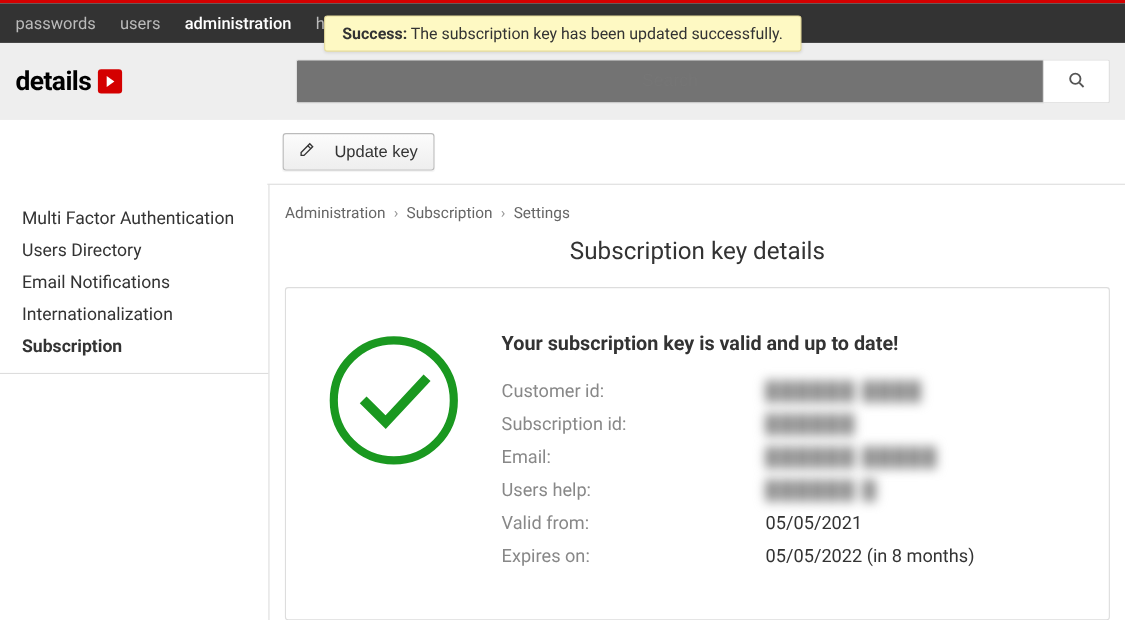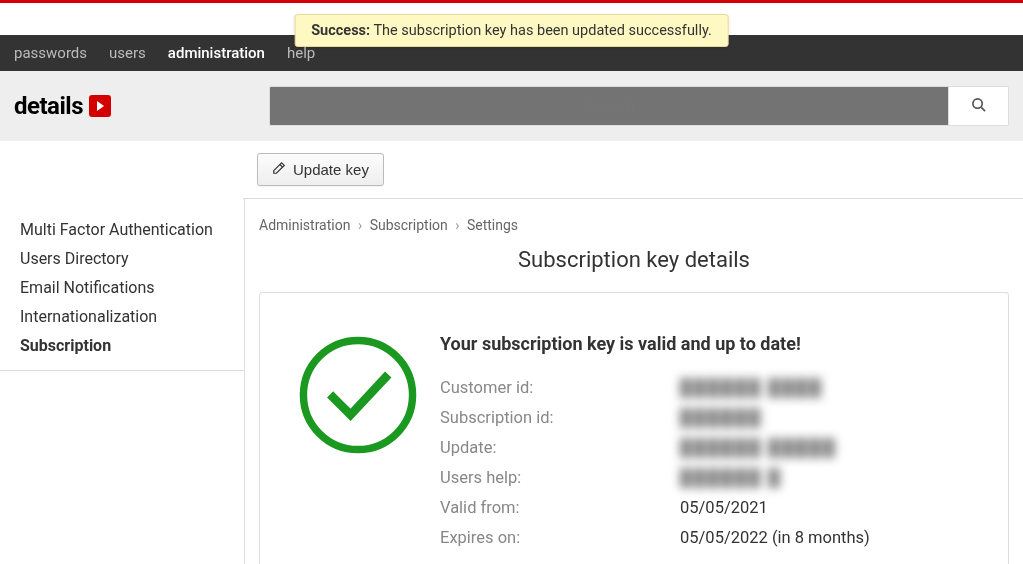--- a/index.html
+++ b/index.html
@@ -1,54 +1,54 @@
 <!DOCTYPE html>
 <html><head>
   <meta charset="utf-8">
   <style>
     * { margin: 0; padding: 0; box-sizing: border-box; }
     body { font-family: -apple-system, BlinkMacSystemFont, "Segoe UI", Roboto, "Helvetica Neue", Arial, sans-serif; font-size: 14px; color: #333; background: #fff; }
     
     .red-bar { height: 3px; background: #d40000; }
     
-    .top-nav { background: #333; display: flex; align-items: center; padding: 0 14px; height: 36px; position: relative; margin-top: 32px; }
+    .top-nav { background: #333; display: flex; align-items: center; padding: 0 14px; height: 36px; position: relative; }
     .top-nav a { color: #bbb; text-decoration: none; font-size: 15px; margin-right: 22px; cursor: pointer; }
     .top-nav a.active { color: #fff; font-weight: 500; }
     
     .notice { position: absolute; left: 50%; transform: translateX(-50%); top: 14px; background: #fef9c3; border: 1px solid #e6db9c; padding: 7px 16px; border-radius: 3px; font-size: 14.5px; color: #333; z-index: 10; box-shadow: 0 1px 3px rgba(0,0,0,0.1); }
     .notice .success-label { font-weight: 700; }
     
     .header-bar { background: #eee; display: flex; align-items: center; padding: 14px; height: 70px; }
     .logo { display: flex; align-items: center; margin-left: 0; }
     .logo-text { font-size: 24px; font-weight: 700; letter-spacing: -0.5px; color: #000; }
     .logo-mark { width: 22px; height: 22px; background: #d40000; border-radius: 3px; margin-left: 6px; position: relative; display: flex; align-items: center; justify-content: center; }
     .logo-mark::before { content: ""; width: 0; height: 0; border-top: 5px solid transparent; border-bottom: 5px solid transparent; border-left: 7px solid #fff; margin-left: 2px; }
     
     .search-wrap { margin-left: auto; display: flex; width: 740px; }
     .search-input { flex: 1; height: 40px; border: 1px solid #ddd; border-radius: 2px 0 0 2px; padding: 0 14px; font-size: 16px; outline: none; background: #737373; text-align: center; }
     .search-btn { width: 60px; height: 40px; border: 1px solid #ddd; border-left: none; background: #fff; border-radius: 0 2px 2px 0; cursor: pointer; display: flex; align-items: center; justify-content: center; font-size: 15px; color: #555; }
     
     .action-bar { padding: 12px 14px; border-bottom: 1px solid #ddd; background: #fff; margin-left: 243px; }
-    .btn { display: inline-flex; align-items: center; gap: 7px; padding: 7px 14px; border: 1px solid #bbb; background: linear-gradient(#fcfcfc, #eee); border-radius: 3px; cursor: pointer; font-size: 15px; color: #333; box-shadow: 0 1px 1px rgba(0,0,0,0.05); }
+    .btn { display: inline-flex; align-items: center; gap: 18px; padding: 7px 14px; border: 1px solid #bbb; background: linear-gradient(#fcfcfc, #eee); border-radius: 3px; cursor: pointer; font-size: 15px; color: #333; box-shadow: 0 1px 1px rgba(0,0,0,0.05); }
     .btn svg { width: 14px; height: 14px; }
     
     .main { display: flex; }
     
     .sidebar { width: 245px; padding-top: 16px; border-right: 1px solid #ddd; min-height: 400px; }
     .sidebar-item { padding: 5px 20px; font-size: 16px; color: #333; cursor: pointer; }
     .sidebar-item.active { font-weight: 700; }
     .sidebar-hr { border: none; border-top: 1px solid #ddd; margin-top: 10px; }
     
     .content { flex: 1; padding: 14px; }
     .breadcrumb { font-size: 14px; color: #666; padding: 4px 0 14px; }
     .breadcrumb .sep { margin: 0 4px; color: #999; }
     
     .page-title { font-size: 22px; font-weight: 400; margin-bottom: 20px; text-align: center; }
     
-    .card { border: 1px solid #ddd; border-radius: 3px; padding: 40px 36px 36px; display: flex; gap: 20px; align-items: flex-start; }
+    .card { border: 1px solid #ddd; border-radius: 3px; padding: 40px 36px 36px; display: flex; gap: 36px; align-items: flex-start; }
     
     .check-circle { flex-shrink: 0; }
     
     .details { flex: 1; }
     .valid-msg { font-size: 18px; font-weight: 700; margin-bottom: 24px; }
     .row { display: flex; margin-bottom: 11px; font-size: 16.5px; align-items: center; }
     .row .label { width: 240px; color: #888; }
     .row .value { color: #333; }
     .row .blur { filter: blur(5px); color: #888; letter-spacing: 2px; user-select: none; }
   </style>
@@ -131,21 +131,21 @@
 
         <div class="row">
           <div class="label">Customer id:</div>
           <div class="value blur">██████ ████</div>
         </div>
         <div class="row">
           <div class="label">Subscription id:</div>
           <div class="value blur">██████</div>
         </div>
         <div class="row">
-          <div class="label">Update:</div>
+          <div class="label">Email:</div>
           <div class="value blur">██████ █████</div>
         </div>
         <div class="row">
           <div class="label">Users help:</div>
           <div class="value blur">██████ █</div>
         </div>
         <div class="row">
           <div class="label">Valid from:</div>
           <div class="value">05/05/2021</div>
         </div>

